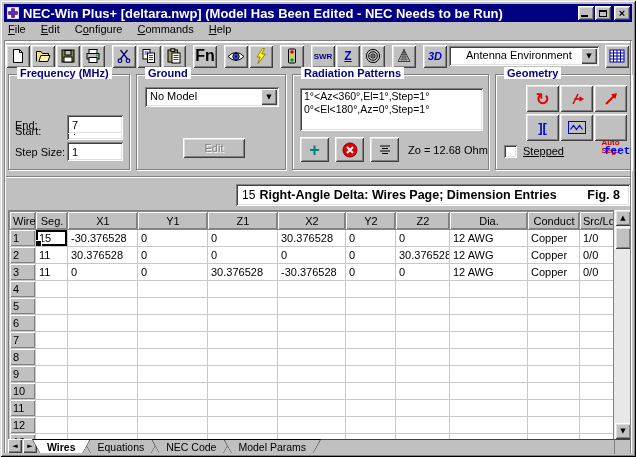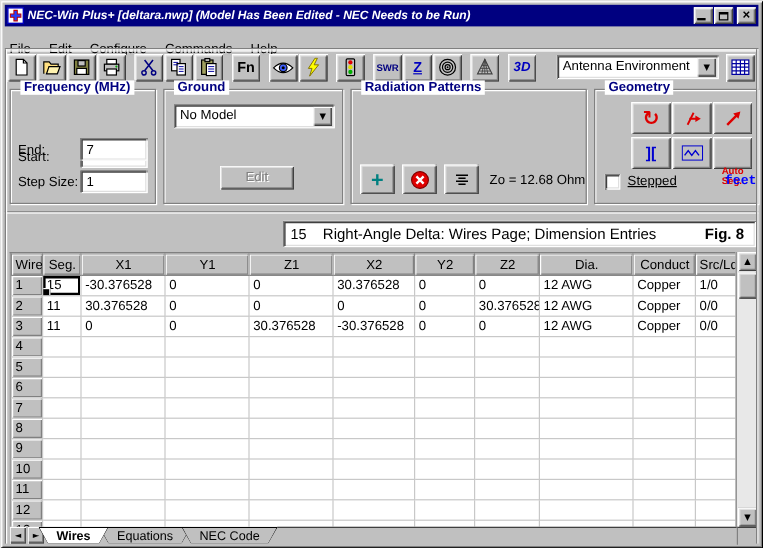--- a/index.html
+++ b/index.html
@@ -8,53 +8,53 @@
   .glyph{font-family:"DejaVu Sans",sans-serif;}
 
   .window{position:relative;width:636px;height:457px;background:#c0c0c0;overflow:hidden;
     box-shadow:inset 1px 1px 0 #dfdfdf, inset -1px -1px 0 #000,
                inset 2px 2px 0 #fff, inset -2px -2px 0 #808080;}
 
   
   .titlebar{position:absolute;left:4px;top:4px;right:4px;height:18px;background:#000080;
     display:flex;align-items:center;padding:0 2px;}
   .titlebar .app-icon{width:14px;height:14px;margin-right:3px;flex:0 0 auto;}
-  .title-text{color:#fff;font-size:10px;font-weight:bold;white-space:nowrap;overflow:hidden;flex:1;font-style:italic;}
+  .title-text{color:#fff;font-size:13px;font-weight:bold;white-space:nowrap;overflow:hidden;flex:1;}
   .tb-btn{width:16px;height:14px;background:#c0c0c0;margin-left:1px;position:relative;
     box-shadow:inset 1px 1px 0 #fff, inset -1px -1px 0 #404040, inset 2px 2px 0 #dfdfdf, inset -2px -2px 0 #808080;
     display:flex;align-items:center;justify-content:center;font-size:9px;font-weight:bold;color:#000;}
   .tb-btn.close{margin-left:3px;}
   .min-glyph{position:absolute;left:3px;bottom:3px;width:7px;height:2px;background:#000;}
   .max-glyph{width:8px;height:7px;border:1px solid #000;border-top:2px solid #000;}
   .x-glyph{font-size:11px;line-height:10px;font-weight:bold;}
 
   
-  .menubar{position:absolute;left:8px;top:23px;height:35px;display:flex;gap:15px;align-items:center;}
+  .menubar{position:absolute;left:8px;top:23px;height:35px;display:flex;gap:15px;}
   .menu-item{font-size:11px;color:#000;cursor:default;}
   .menu-item u{text-decoration:underline;}
 
   
   .toolbar{position:absolute;left:6px;top:42px;right:6px;height:27px;display:flex;align-items:center;
     border-top:1px solid #fff;}
   .tbtn{width:24px;height:23px;background:#c0c0c0;margin-right:1px;flex:0 0 auto;
     box-shadow:inset 1px 1px 0 #fff, inset -1px -1px 0 #404040, inset 2px 2px 0 #dfdfdf, inset -2px -2px 0 #808080;
     display:flex;align-items:center;justify-content:center;}
   .tbtn svg{display:block;}
   .tsep{width:6px;height:23px;flex:0 0 auto;}
-  .fn-label{font-size:12px;font-weight:bold;}
+  .fn-label{font-size:16px;font-weight:bold;}
   .swr-label{font-size:8px;font-weight:bold;color:#000080;}
   .z-label{font-size:12px;font-weight:bold;color:#0000c0;text-decoration:underline;}
   .threed-label{font-size:11px;font-weight:bold;font-style:italic;color:#0000c0;}
   .combo{height:20px;background:#fff;display:flex;align-items:stretch;
     box-shadow:inset 1px 1px 0 #808080, inset -1px -1px 0 #fff, inset 2px 2px 0 #404040, inset -2px -2px 0 #dfdfdf;}
   .combo .combo-text{flex:1;font-size:11px;padding:3px 2px 0 5px;white-space:nowrap;overflow:hidden;}
   .combo-arrow{width:16px;margin:2px;background:#c0c0c0;display:flex;align-items:center;justify-content:center;
     box-shadow:inset 1px 1px 0 #fff, inset -1px -1px 0 #404040, inset -2px -2px 0 #808080;
     font-size:7px;color:#000;}
-  .env-combo{width:158px;margin-left:16px;}
+  .env-combo{width:158px;margin-left:1px;padding-left:12px;}
 
   
   .group{position:absolute;top:74px;height:96px;border:1px solid #808080;
     box-shadow:inset 1px 1px 0 #fff, 1px 1px 0 #fff;}
   .group-title{position:absolute;top:-8px;left:8px;background:#ffffff;padding:0 3px;
     font-size:11px;font-weight:bold;color:#000080;white-space:nowrap;}
   .field{background:#fff;
     box-shadow:inset 1px 1px 0 #808080, inset -1px -1px 0 #fff, inset 2px 2px 0 #404040, inset -2px -2px 0 #dfdfdf;}
   input.field{border:none;font-size:11px;padding:2px 2px 2px 5px;outline:none;}
   .freq-row{position:absolute;left:6px;display:flex;align-items:center;}
@@ -79,21 +79,21 @@
 
   .hdivider{position:absolute;left:4px;right:4px;height:2px;border-top:1px solid #808080;border-bottom:1px solid #fff;}
 
   
   .cellref{position:absolute;left:10px;top:184px;width:216px;height:22px;background:#c0c0c0;
     box-shadow:inset 1px 1px 0 #fff, inset -1px -1px 0 #404040, inset -2px -2px 0 #808080;
     display:flex;align-items:center;justify-content:center;font-size:12px;}
   .formulabar{position:absolute;left:236px;top:184px;width:394px;height:22px;background:#fff;
     box-shadow:inset 1px 1px 0 #808080, inset -1px -1px 0 #fff, inset 2px 2px 0 #404040, inset -2px -2px 0 #dfdfdf;}
   .fb-value{position:absolute;left:6px;top:4px;font-size:12px;}
-  .fb-title{position:absolute;left:0;right:50px;top:4px;text-align:center;font-size:12.5px;font-weight:normal;white-space:nowrap;}
+  .fb-title{position:absolute;left:0;right:50px;top:4px;text-align:center;font-size:12.5px;font-weight:bold;white-space:nowrap;}
   .fb-fig{position:absolute;right:10px;top:4px;font-size:12.5px;font-weight:bold;}
 
   
   .sheet{position:absolute;left:8px;top:210px;width:605px;height:229px;background:#fff;overflow:hidden;
     border-top:1px solid #808080;border-left:1px solid #808080;}
   table.grid{border-collapse:collapse;table-layout:fixed;width:605px;}
   table.grid td, table.grid th{border:1px solid #c8c8c8;font-size:11px;font-weight:normal;
     padding:0 2px 0 3px;height:17px;overflow:hidden;white-space:nowrap;text-align:left;}
   table.grid th{background:#c0c0c0;text-align:center;border:1px solid #888;
     box-shadow:inset 1px 1px 0 #fff, inset -1px -1px 0 #808080;height:18px;}
@@ -300,20 +300,24 @@
     <span class="group-title">Ground</span>
     <span class="combo" style="position:absolute;left:8px;top:12px;width:134px;">
       <span class="combo-text">No Model</span>
       <span class="combo-arrow glyph">▼</span>
     </span>
     <button class="btn disabled" style="position:absolute;left:46px;top:63px;width:62px;height:20px;">Edit</button>
   </div>
 
   <div class="group" style="left:292px;width:197px;">
     <span class="group-title">Radiation Patterns</span>
+    <div class="listbox field">
+      <div>1°&lt;Az&lt;360°,El=1°,Step=1°</div>
+      <div>0°&lt;El&lt;180°,Az=0°,Step=1°</div>
+    </div>
     <span class="rad-btn btn" style="left:7px;top:62px;">
         <span class="plus-glyph">+</span>
       </span>
     <span class="rad-btn btn" style="left:42px;top:62px;">
         <svg width="16" height="16" viewBox="0 0 16 16">
           <circle cx="8" cy="8" r="7" fill="#e00000" stroke="#800000"></circle>
           <path d="M5 5l6 6M11 5l-6 6" stroke="#fff" stroke-width="2"></path>
         </svg>
       </span>
     <span class="rad-btn btn" style="left:77px;top:62px;">
@@ -583,20 +587,23 @@
     <span class="tabs">
         <span class="tab active">
           <span>Wires</span>
         </span>
         <span class="tab">
           <span>Equations</span>
         </span>
         <span class="tab">
           <span>NEC Code</span>
         </span>
+        <span class="tab">
+          <span>Model Params</span>
+        </span>
       </span>
     <span class="tab-fill"></span>
     <span class="tab-end"></span>
   </div>
 
   <div class="side-groove-l"></div>
   <div class="side-groove-r"></div>
 </div>
 
 </body></html>

